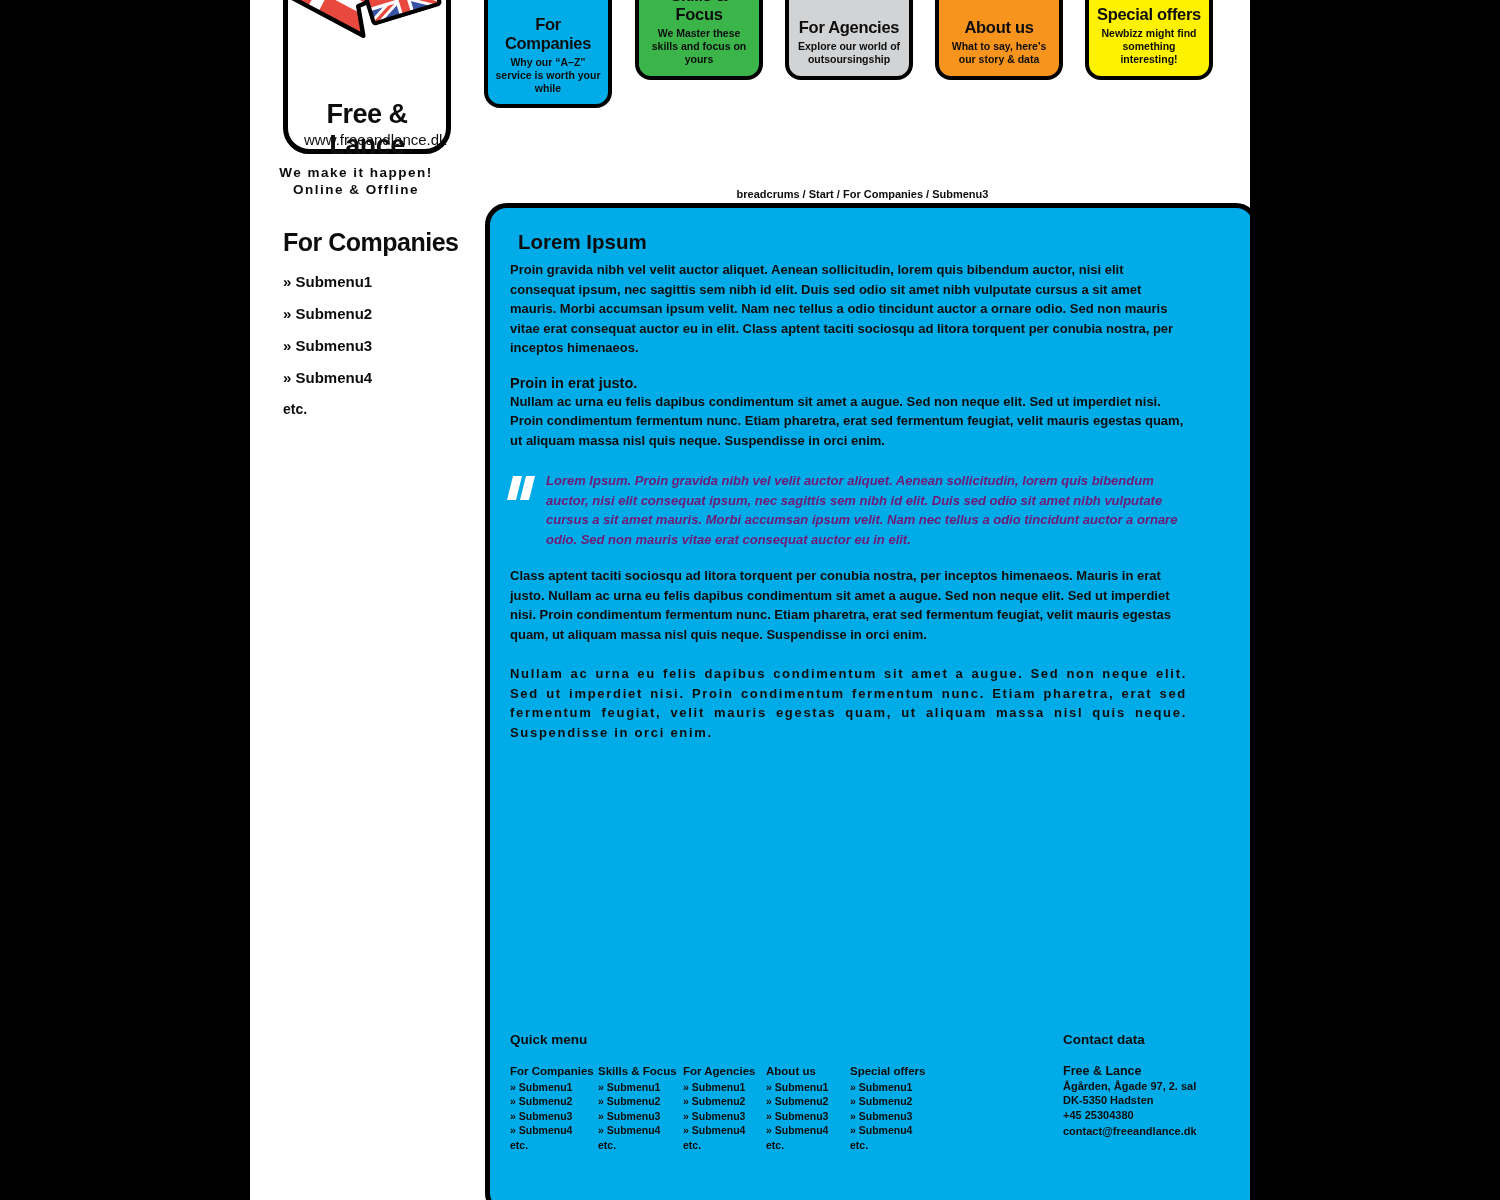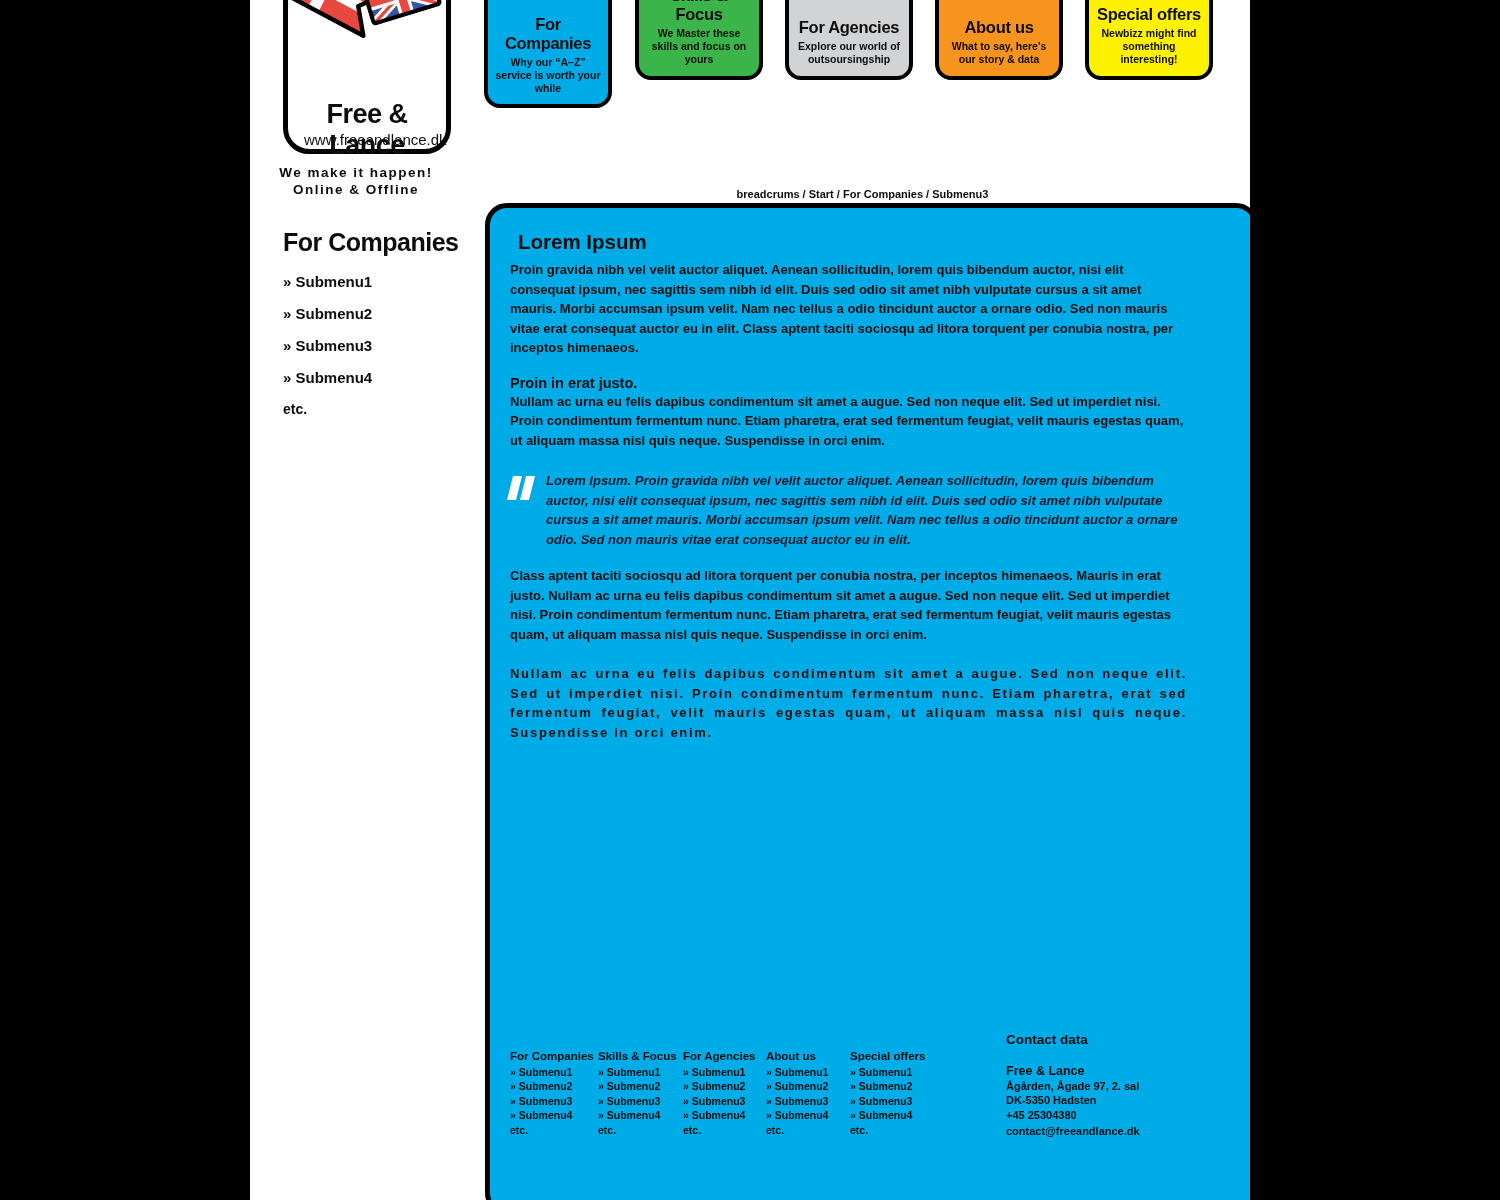--- a/index.html
+++ b/index.html
@@ -38,36 +38,36 @@
   .sidebar-menu{margin-top:16px;}
   .sidebar-item{font-size:15px;font-weight:bold;margin-bottom:15px;cursor:pointer;}
   .sidebar-etc{font-size:14px;font-weight:bold;}
 
   
   .content-box{position:absolute;left:485px;top:203px;width:773px;height:1012px;box-sizing:border-box;
                border:5px solid #000;border-radius:22px;padding:14px 66px 0 20px;z-index:1;}
   .content-box h1{margin:8px 8px 6px;font-size:20.5px;}
   .content-box h2{margin:17px 0 1px;font-size:14.5px;}
   .body-text{margin:0;font-size:13px;font-weight:bold;line-height:19.5px;}
-  .quote{position:relative;margin:21px 0 0;padding-left:36px;color:#0f172a;font-style:italic;}
+  .quote{position:relative;margin:21px 0 0;padding-left:36px;color:#701a75;font-style:italic;}
   .qbar{position:absolute;top:5px;width:9px;height:24px;background:#fff;transform:skewX(-14deg);}
   .qbar.b1{left:0;} .qbar.b2{left:13px;}
   .p3{margin-top:17px;}
   .p4{margin-top:20px;letter-spacing:1.7px;text-align:justify;}
 
   
   .footer{position:absolute;left:20px;right:30px;top:824px;}
   .quick-title,.contact-title{font-size:13.5px;font-weight:bold;}
   .fcols{display:flex;margin-top:17px;}
   .fcol:nth-child(1){width:88px;} .fcol:nth-child(2){width:85px;}
   .fcol:nth-child(3){width:83px;} .fcol:nth-child(4){width:84px;} .fcol:nth-child(5){width:120px;}
   .fcol-header{font-size:11.5px;font-weight:bold;line-height:14.5px;margin-bottom:1px;cursor:pointer;}
   .fitem{font-size:10.5px;font-weight:bold;line-height:14.6px;cursor:pointer;}
   .fetc{font-size:10.5px;font-weight:bold;line-height:14.6px;}
-  .contact{position:absolute;left:496px;top:0;width:190px;}
+  .contact{position:absolute;left:553px;top:0;width:190px;}
   .contact-name{font-size:12.5px;font-weight:bold;margin-top:17px;line-height:15px;}
   .contact-line{font-size:11px;font-weight:bold;line-height:14.3px;}
   .contact-email{margin-top:2px;cursor:pointer;}
 </style>
 </head>
 <body>
 
 <div class="stage">
 
   <div class="logo-box">
@@ -152,20 +152,21 @@
     <p class="body-text">Nullam ac urna eu felis dapibus condimentum sit amet a augue. Sed non neque elit. Sed ut imperdiet nisi. Proin condimentum fermentum nunc. Etiam pharetra, erat sed fermentum feugiat, velit mauris egestas quam, ut aliquam massa nisl quis neque. Suspendisse in orci enim.</p>
     <blockquote class="quote body-text">
       <span class="qbar b1"></span>
       <span class="qbar b2"></span>
       <span>Lorem Ipsum. Proin gravida nibh vel velit auctor aliquet. Aenean sollicitudin, lorem quis bibendum auctor, nisi elit consequat ipsum, nec sagittis sem nibh id elit. Duis sed odio sit amet nibh vulputate cursus a sit amet mauris. Morbi accumsan ipsum velit. Nam nec tellus a odio tincidunt auctor a ornare odio. Sed non mauris vitae erat consequat auctor eu in elit.</span>
     </blockquote>
     <p class="body-text p3">Class aptent taciti sociosqu ad litora torquent per conubia nostra, per inceptos himenaeos. Mauris in erat justo. Nullam ac urna eu felis dapibus condimentum sit amet a augue. Sed non neque elit. Sed ut imperdiet nisi. Proin condimentum fermentum nunc. Etiam pharetra, erat sed fermentum feugiat, velit mauris egestas quam, ut aliquam massa nisl quis neque. Suspendisse in orci enim.</p>
     <p class="body-text p4">Nullam ac urna eu felis dapibus condimentum sit amet a augue. Sed non neque elit. Sed ut imperdiet nisi. Proin condimentum fermentum nunc. Etiam pharetra, erat sed fermentum feugiat, velit mauris egestas quam, ut aliquam massa nisl quis neque. Suspendisse in orci enim.</p>
 
     <div class="footer">
+      <div class="quick-title">Quick menu</div>
       <div class="fcols">
         <div class="fcol">
           <div class="fcol-header">For Companies</div>
           <div class="fitem">» Submenu1</div>
           <div class="fitem">» Submenu2</div>
           <div class="fitem">» Submenu3</div>
           <div class="fitem">» Submenu4</div>
           <div class="fetc">etc.</div>
         </div>
         <div class="fcol">

